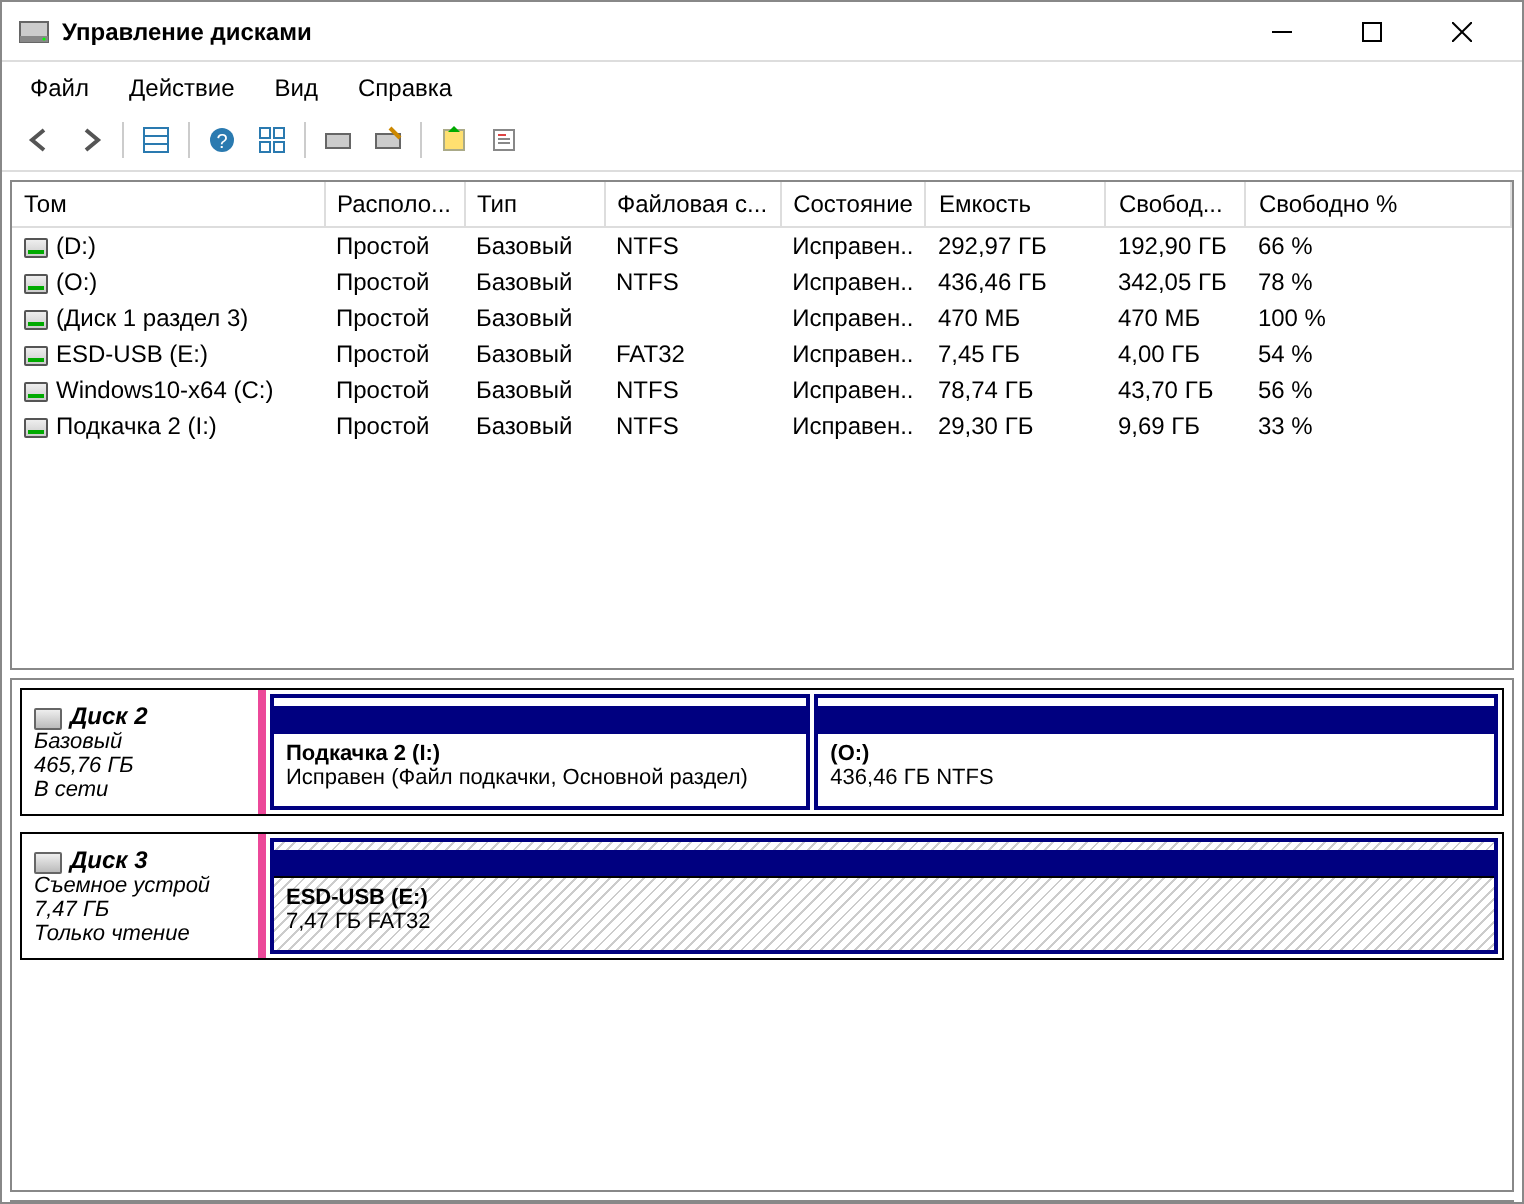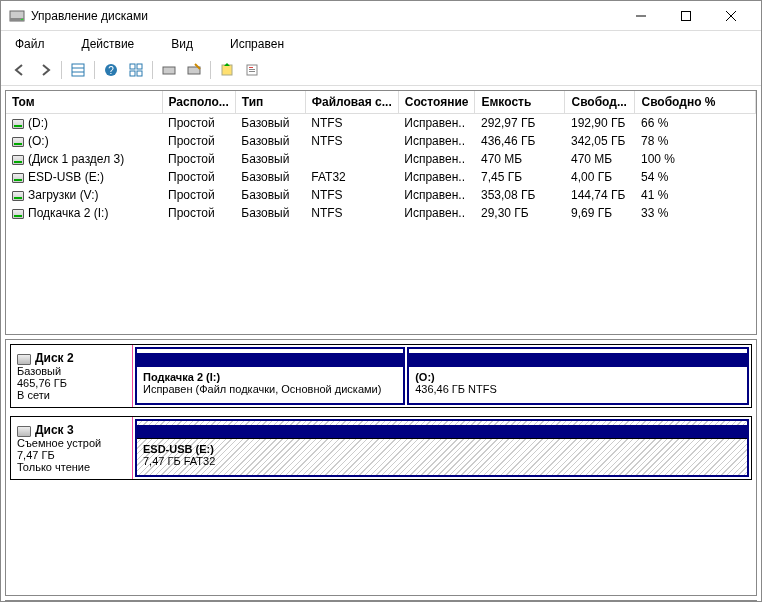--- a/index.html
+++ b/index.html
@@ -1,36 +1,36 @@
 <!DOCTYPE html>
 <html><head>
 <meta charset="utf-8">
 <style>
 * { box-sizing: border-box; margin: 0; padding: 0; }
 body { font-family: "Segoe UI", Tahoma, sans-serif; font-size: 12px; background: #fff; width: 762px; height: 602px; overflow: hidden; border: 1px solid #888; }
 .titlebar { display: flex; align-items: center; height: 30px; padding: 0 8px; border-bottom: 1px solid #ddd; }
 .titlebar .app-icon { width: 16px; height: 16px; margin-right: 6px; }
-.titlebar .title { flex: 1; font-size: 12px; }
+.titlebar .title { flex: 1; font-size: 12px; font-weight: bold; }
 .win-controls { display: flex; }
 .win-btn { width: 45px; height: 28px; display: flex; align-items: center; justify-content: center; cursor: pointer; }
-.menubar { display: flex; padding: 4px 8px; gap: 25px; }
+.menubar { display: flex; padding: 4px 8px; gap: 8px; }
 .menu-item { padding: 2px 6px; cursor: pointer; }
 .toolbar { display: flex; align-items: center; padding: 2px 8px 4px; gap: 3px; border-bottom: 1px solid #ddd; }
 .tb-btn { width: 22px; height: 22px; display: flex; align-items: center; justify-content: center; border: 1px solid transparent; cursor: pointer; }
 .tb-sep { width: 1px; height: 18px; background: #ccc; margin: 0 2px; }
 .content { display: flex; flex-direction: column; height: calc(100% - 30px - 26px - 30px); padding: 4px; }
 .top-pane { border: 1px solid #888; height: 245px; overflow: auto; position: relative; }
 .vol-table { width: 100%; border-collapse: collapse; }
-.vol-table th { text-align: left; font-weight: bold; padding: 4px 6px; border-right: 1px solid #ddd; border-bottom: 1px solid #ddd; background: #fff; position: sticky; top: 0; white-space: nowrap; overflow: hidden; }
+.vol-table th { text-align: left; font-weight: normal; padding: 4px 6px; border-right: 1px solid #ddd; border-bottom: 1px solid #ddd; background: #fff; position: sticky; top: 0; white-space: nowrap; overflow: hidden; }
 .vol-table td { padding: 2px 6px; white-space: nowrap; }
 .vol-icon { display: inline-block; width: 12px; height: 10px; border: 1px solid #555; border-radius: 1px; margin-right: 4px; vertical-align: middle; position: relative; background: linear-gradient(#eee,#ccc); }
 .vol-icon::after { content: ""; position: absolute; bottom: 1px; left: 1px; right: 1px; height: 2px; background: #0a0; }
 .bottom-pane { flex: 1; border: 1px solid #888; margin-top: 4px; overflow-y: scroll; padding: 4px; background: #fff; }
 .disk-row { display: flex; border: 1px solid #000; margin-bottom: 8px; }
-.disk-label { width: 122px; padding: 6px; font-size: 11px; border-right: 1px solid #ec4899; }
+.disk-label { width: 122px; padding: 6px; font-size: 11px; border-right: 4px solid #ec4899; font-style: italic; }
 .disk-label b { font-size: 12px; }
 .disk-partitions { flex: 1; display: flex; padding: 2px; gap: 2px; }
 .partition { border: 2px solid #000080; padding: 4px 6px; font-size: 11px; display: flex; flex-direction: column; justify-content: center; background: #fff; }
 .partition.hatched { background: repeating-linear-gradient(135deg, #fff, #fff 3px, #ccc 3px, #ccc 4px); }
 .partition .header-strip { background: #000080; height: 14px; margin: -4px -6px 4px -6px; }
 .partition.hatched .header-strip { background: #000080; border-bottom: 1px solid #000; }
 .partition b { font-weight: bold; }
 .legend { border: 1px solid #888; margin: 0 4px 4px 4px; padding: 4px 6px; display: flex; gap: 8px; font-size: 11px; align-items: center; flex-wrap: wrap; }
 .disk-icon-sm { display:inline-block; width:14px; height:11px; border:1px solid #666; background:linear-gradient(#eee,#bbb); border-radius:1px; vertical-align:middle; margin-right:4px; }
 </style>
@@ -61,21 +61,21 @@
           <line x1="10" y1="0" x2="0" y2="10" stroke="#000"></line>
         </svg>
       </div>
   </div>
 </div>
 
 <div class="menubar">
   <span class="menu-item">Файл</span>
   <span class="menu-item">Действие</span>
   <span class="menu-item">Вид</span>
-  <span class="menu-item">Исправен</span>
+  <span class="menu-item">Справка</span>
 </div>
 
 <div class="toolbar">
   <div class="tb-btn">
       <svg width="14" height="14" viewBox="0 0 14 14">
         <path d="M9 2 L3 7 L9 12" fill="none" stroke="#555" stroke-width="2"></path>
       </svg>
     </div>
   <div class="tb-btn">
       <svg width="14" height="14" viewBox="0 0 14 14">
@@ -184,28 +184,28 @@
             <td><span class="vol-icon"></span>ESD-USB (E:)</td>
             <td>Простой</td>
             <td>Базовый</td>
             <td>FAT32</td>
             <td>Исправен..</td>
             <td>7,45 ГБ</td>
             <td>4,00 ГБ</td>
             <td>54 %</td>
           </tr>
           <tr>
-            <td><span class="vol-icon"></span>Загрузки (V:)</td>
-            <td>Простой</td>
-            <td>Базовый</td>
-            <td>NTFS</td>
-            <td>Исправен..</td>
-            <td>353,08 ГБ</td>
-            <td>144,74 ГБ</td>
-            <td>41 %</td>
+            <td><span class="vol-icon"></span>Windows10-x64 (C:)</td>
+            <td>Простой</td>
+            <td>Базовый</td>
+            <td>NTFS</td>
+            <td>Исправен..</td>
+            <td>78,74 ГБ</td>
+            <td>43,70 ГБ</td>
+            <td>56 %</td>
           </tr>
           <tr>
             <td><span class="vol-icon"></span>Подкачка 2 (I:)</td>
             <td>Простой</td>
             <td>Базовый</td>
             <td>NTFS</td>
             <td>Исправен..</td>
             <td>29,30 ГБ</td>
             <td>9,69 ГБ</td>
             <td>33 %</td>
@@ -219,21 +219,21 @@
       <div class="disk-label">
         <span class="disk-icon-sm"></span><b>Диск 2</b><br>
         <span>Базовый</span><br>
         <span>465,76 ГБ</span><br>
         <span>В сети</span>
       </div>
       <div class="disk-partitions">
         <div class="partition" style="flex:0 0 44%">
           <div class="header-strip"></div>
           <b>Подкачка 2  (I:)</b>
-          <span>Исправен (Файл подкачки, Основной дисками)</span>
+          <span>Исправен (Файл подкачки, Основной раздел)</span>
         </div>
         <div class="partition" style="flex:1">
           <div class="header-strip"></div>
           <b>(O:)</b>
           <span>436,46 ГБ NTFS</span>
         </div>
       </div>
     </div>
 
     <div class="disk-row">

